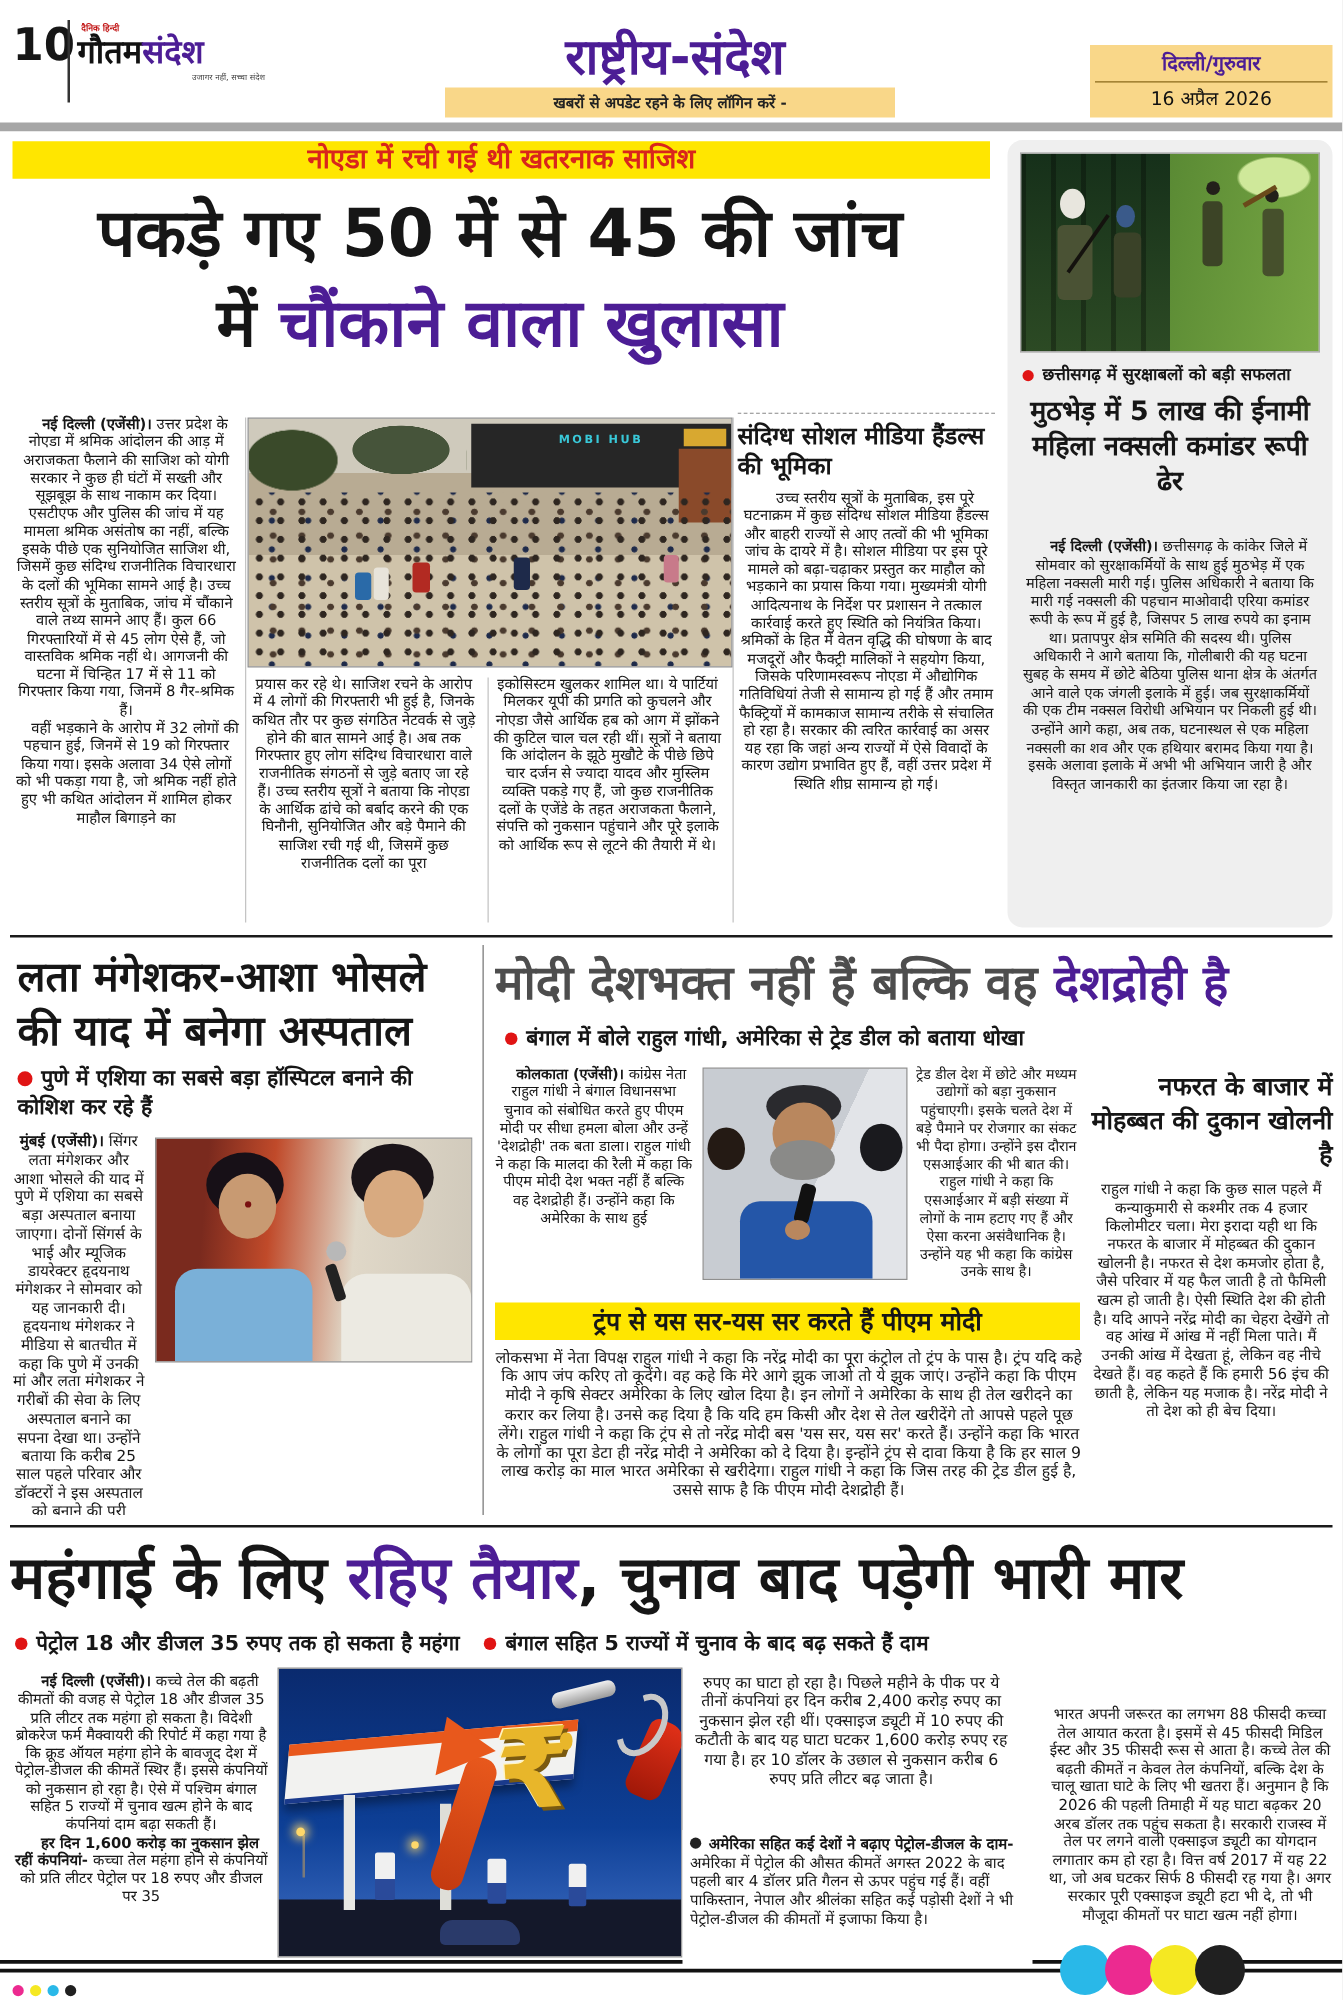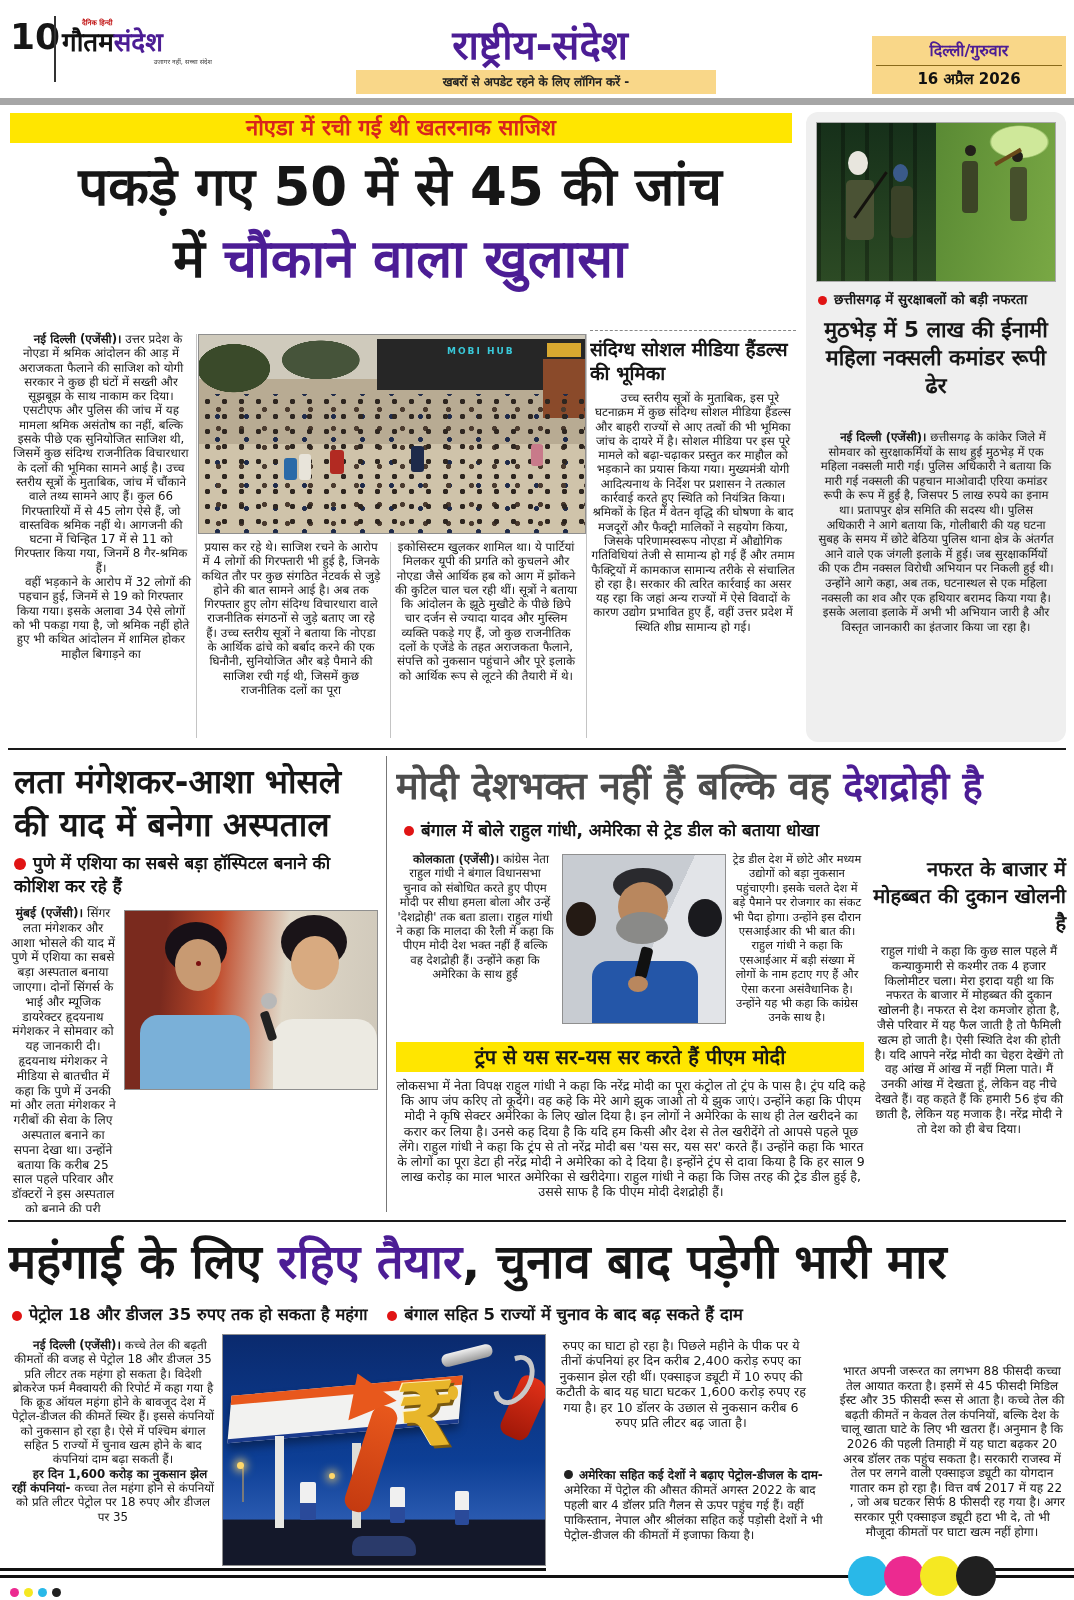--- a/index.html
+++ b/index.html
@@ -24,35 +24,35 @@
 </style>
 </head>
 <body>
 
 <div id="page">
 
   <div class="abs" style="left:10px;top:16px;font-size:36px;font-weight:bold;">10</div>
   <div class="abs" style="left:54px;top:16px;width:2px;height:66px;background:#333;"></div>
 
   <div class="abs" style="left:62px;top:18px;width:150px;">
-    <div style="font-size:7px;color:#c01010;font-weight:bold;margin-left:20px;">दैनिक हिन्दी</div>
+    <div style="font-size:7px;color:#c01010;font-weight:bold;margin-left:3px;">दैनिक हिन्दी</div>
     <div style="font-size:26px;font-weight:bold;line-height:30px;">
       <span style="color:#111;">गौतम</span><span class="red">संदेश</span>
     </div>
     <div style="font-size:6.5px;color:#444;text-align:right;">उजागर नहीं, सच्चा संदेश</div>
   </div>
 
   <div class="abs red" style="left:330px;top:16px;width:420px;text-align:center;font-size:40px;font-weight:bold;">राष्ट्रीय-संदेश</div>
 
   <div class="abs beige" style="left:356px;top:70px;width:360px;height:24px;line-height:24px;text-align:center;font-size:12px;font-weight:bold;color:#222;overflow:hidden;">खबरों से अपडेट रहने के लिए लॉगिन करें - www.gautamsandesh.com</div>
 
   <div class="abs beige" style="left:872px;top:36px;width:194px;height:58px;">
     <div class="red" style="height:29px;line-height:29px;text-align:center;font-size:16px;font-weight:bold;">दिल्ली/गुरुवार</div>
     <div style="height:1px;background:#8a6a1a;margin:0 4px;"></div>
-    <div style="height:27px;line-height:27px;text-align:center;font-size:15px;font-weight:bold;color:#111;">16 अप्रैल 2026</div>
+    <div style="height:27px;line-height:27px;text-align:center;font-size:15px;font-weight:normal;color:#111;">16 अप्रैल 2026</div>
   </div>
 
   <div class="abs" style="left:0;top:98px;width:1074px;height:7px;background:#a6a6a6;"></div>
 
   <div class="abs kicker" style="left:10px;top:113px;width:782px;height:30px;line-height:30px;font-size:22px;overflow:hidden;">नोएडा में रची गई थी खतरनाक साजिश</div>
 
   <div class="abs" style="left:0;top:148px;width:800px;text-align:center;font-size:53px;font-weight:bold;white-space:nowrap;overflow:hidden;">पकड़े गए 50 में से 45 की जांच</div>
   <div class="abs" style="left:0;top:220px;width:800px;text-align:center;font-size:53px;font-weight:bold;white-space:nowrap;overflow:hidden;">
     <span>में </span><span class="red">चौंकाने वाला खुलासा</span>
   </div>
@@ -105,21 +105,21 @@
       <div class="abs" style="left:50%;top:0;width:50%;height:100%;
            background:radial-gradient(ellipse 50px 28px at 70% 12%,#cfe89a 0 55%,transparent 60%),linear-gradient(100deg,#5a8a34,#79a844);">
         <div class="abs" style="left:22%;top:24%;width:16px;height:52px;background:#3c4426;border-radius:4px;"></div>
         <div class="circ" style="left:24%;top:14%;width:11px;height:11px;background:#23201a;"></div>
         <div class="abs" style="left:62%;top:28%;width:17px;height:54px;background:#46502c;border-radius:4px;"></div>
         <div class="circ" style="left:64%;top:18%;width:11px;height:11px;background:#23201a;"></div>
         <div class="abs" style="left:48%;top:20%;width:30px;height:4px;background:#6a4a1a;transform:rotate(-30deg);"></div>
       </div>
     </div>
     <div class="abs" style="left:12px;top:178px;width:236px;font-size:13.5px;font-weight:bold;">
-      <span class="dot" style="width:9px;height:9px;"></span><span>छत्तीसगढ़ में सुरक्षाबलों को बड़ी नफरता</span>
+      <span class="dot" style="width:9px;height:9px;"></span><span>छत्तीसगढ़ में सुरक्षाबलों को बड़ी सफलता</span>
     </div>
     <div class="abs" style="left:8px;top:204px;width:244px;text-align:center;font-size:21.5px;font-weight:bold;line-height:28px;">मुठभेड़ में 5 लाख की ईनामी महिला नक्सली कमांडर रूपी ढेर</div>
     <div class="abs body-txt j" style="left:12px;top:294px;width:236px;height:328px;font-size:11.6px;line-height:14.6px;margin-top:24px;">
       <p style="text-indent:14px;"><span class="dl">नई दिल्ली (एजेंसी)।</span><span> छत्तीसगढ़ के कांकेर जिले में सोमवार को सुरक्षाकर्मियों के साथ हुई मुठभेड़ में एक महिला नक्सली मारी गई। पुलिस अधिकारी ने बताया कि मारी गई नक्सली की पहचान माओवादी एरिया कमांडर रूपी के रूप में हुई है, जिसपर 5 लाख रुपये का इनाम था। प्रतापपुर क्षेत्र समिति की सदस्य थी। पुलिस अधिकारी ने आगे बताया कि, गोलीबारी की यह घटना सुबह के समय में छोटे बेठिया पुलिस थाना क्षेत्र के अंतर्गत आने वाले एक जंगली इलाके में हुई। जब सुरक्षाकर्मियों की एक टीम नक्सल विरोधी अभियान पर निकली हुई थी। उन्होंने आगे कहा, अब तक, घटनास्थल से एक महिला नक्सली का शव और एक हथियार बरामद किया गया है। इसके अलावा इलाके में अभी भी अभियान जारी है और विस्तृत जानकारी का इंतजार किया जा रहा है।</span></p>
     </div>
   </div>
 
   <div class="abs hr" style="left:8px;top:748px;width:1058px;"></div>
   <div class="abs" style="left:386px;top:756px;width:1px;height:456px;background:#777;"></div>
 
@@ -208,21 +208,21 @@
     <div class="abs" style="left:36%;top:16%;width:0;height:0;border-left:26px solid transparent;border-right:26px solid transparent;border-bottom:40px solid #e8581c;transform:rotate(-22deg);"></div>
     <div class="abs" style="left:54%;top:16%;font-size:88px;font-weight:bold;color:#e8b62a;text-shadow:3px 3px 0 #7a5a10, -1px -1px 0 #fff3c0;transform:rotate(-4deg);line-height:1;">₹</div>
     <div class="abs" style="right:2%;top:18%;width:30px;height:64px;background:linear-gradient(#e03018,#a01808);border-radius:8px 14px 10px 10px;transform:rotate(24deg);"></div>
     <div class="abs" style="right:16%;top:6%;width:52px;height:13px;background:linear-gradient(#f0f0f0,#9a9a9a);border-radius:6px;transform:rotate(-14deg);"></div>
     <div class="abs" style="right:4%;top:8%;width:26px;height:44px;border:5px solid #c8c8c8;border-radius:50%;border-left-color:transparent;transform:rotate(30deg);"></div>
     <div class="circ" style="right:27%;top:22%;width:10px;height:14px;background:#e8b62a;border-radius:50% 50% 60% 60%;"></div>
   </div>
 
   <div class="abs body-txt j" style="left:552px;top:1338px;width:258px;height:122px;font-size:12.6px;line-height:15.4px;">रुपए का घाटा हो रहा है। पिछले महीने के पीक पर ये तीनों कंपनियां हर दिन करीब 2,400 करोड़ रुपए का नुकसान झेल रही थीं। एक्साइज ड्यूटी में 10 रुपए की कटौती के बाद यह घाटा घटकर 1,600 करोड़ रुपए रह गया है। हर 10 डॉलर के उछाल से नुकसान करीब 6 रुपए प्रति लीटर बढ़ जाता है।</div>
 
-  <div class="abs" style="left:546px;top:1464px;width:268px;height:102px;background:#fff;padding:4px 18px;z-index:3;overflow:hidden;font-size:12px;line-height:15px;">
+  <div class="abs" style="left:546px;top:1464px;width:268px;height:102px;background:#fff;padding:4px 6px;z-index:3;overflow:hidden;font-size:12px;line-height:15px;">
     <span style="display:inline-block;width:9px;height:9px;border-radius:50%;background:#222;margin-right:6px;"></span><span class="dl">अमेरिका सहित कई देशों ने बढ़ाए पेट्रोल-डीजल के दाम- </span><span>अमेरिका में पेट्रोल की औसत कीमतें अगस्त 2022 के बाद पहली बार 4 डॉलर प्रति गैलन से ऊपर पहुंच गई हैं। वहीं पाकिस्तान, नेपाल और श्रीलंका सहित कई पड़ोसी देशों ने भी पेट्रोल-डीजल की कीमतों में इजाफा किया है।</span>
   </div>
 
   <div class="abs body-txt j" style="left:838px;top:1364px;width:228px;height:220px;font-size:12px;line-height:14.6px;">भारत अपनी जरूरत का लगभग 88 फीसदी कच्चा तेल आयात करता है। इसमें से 45 फीसदी मिडिल ईस्ट और 35 फीसदी रूस से आता है। कच्चे तेल की बढ़ती कीमतें न केवल तेल कंपनियों, बल्कि देश के चालू खाता घाटे के लिए भी खतरा हैं। अनुमान है कि 2026 की पहली तिमाही में यह घाटा बढ़कर 20 अरब डॉलर तक पहुंच सकता है। सरकारी राजस्व में तेल पर लगने वाली एक्साइज ड्यूटी का योगदान लगातार कम हो रहा है। वित्त वर्ष 2017 में यह 22 था, जो अब घटकर सिर्फ 8 फीसदी रह गया है। अगर सरकार पूरी एक्साइज ड्यूटी हटा भी दे, तो भी मौजूदा कीमतों पर घाटा खत्म नहीं होगा।</div>
 
   <div class="abs" style="left:0;top:1568px;width:1074px;height:4px;border-top:3px solid #111;border-bottom:3px solid #111;"></div>
   <div class="circ" style="left:848px;top:1556px;width:40px;height:40px;background:#29b8e8;z-index:4;"></div>
   <div class="circ" style="left:884px;top:1556px;width:40px;height:40px;background:#ec2a90;z-index:4;"></div>
   <div class="circ" style="left:920px;top:1556px;width:40px;height:40px;background:#f5e822;z-index:4;"></div>
   <div class="circ" style="left:956px;top:1556px;width:40px;height:40px;background:#202020;z-index:4;"></div>

